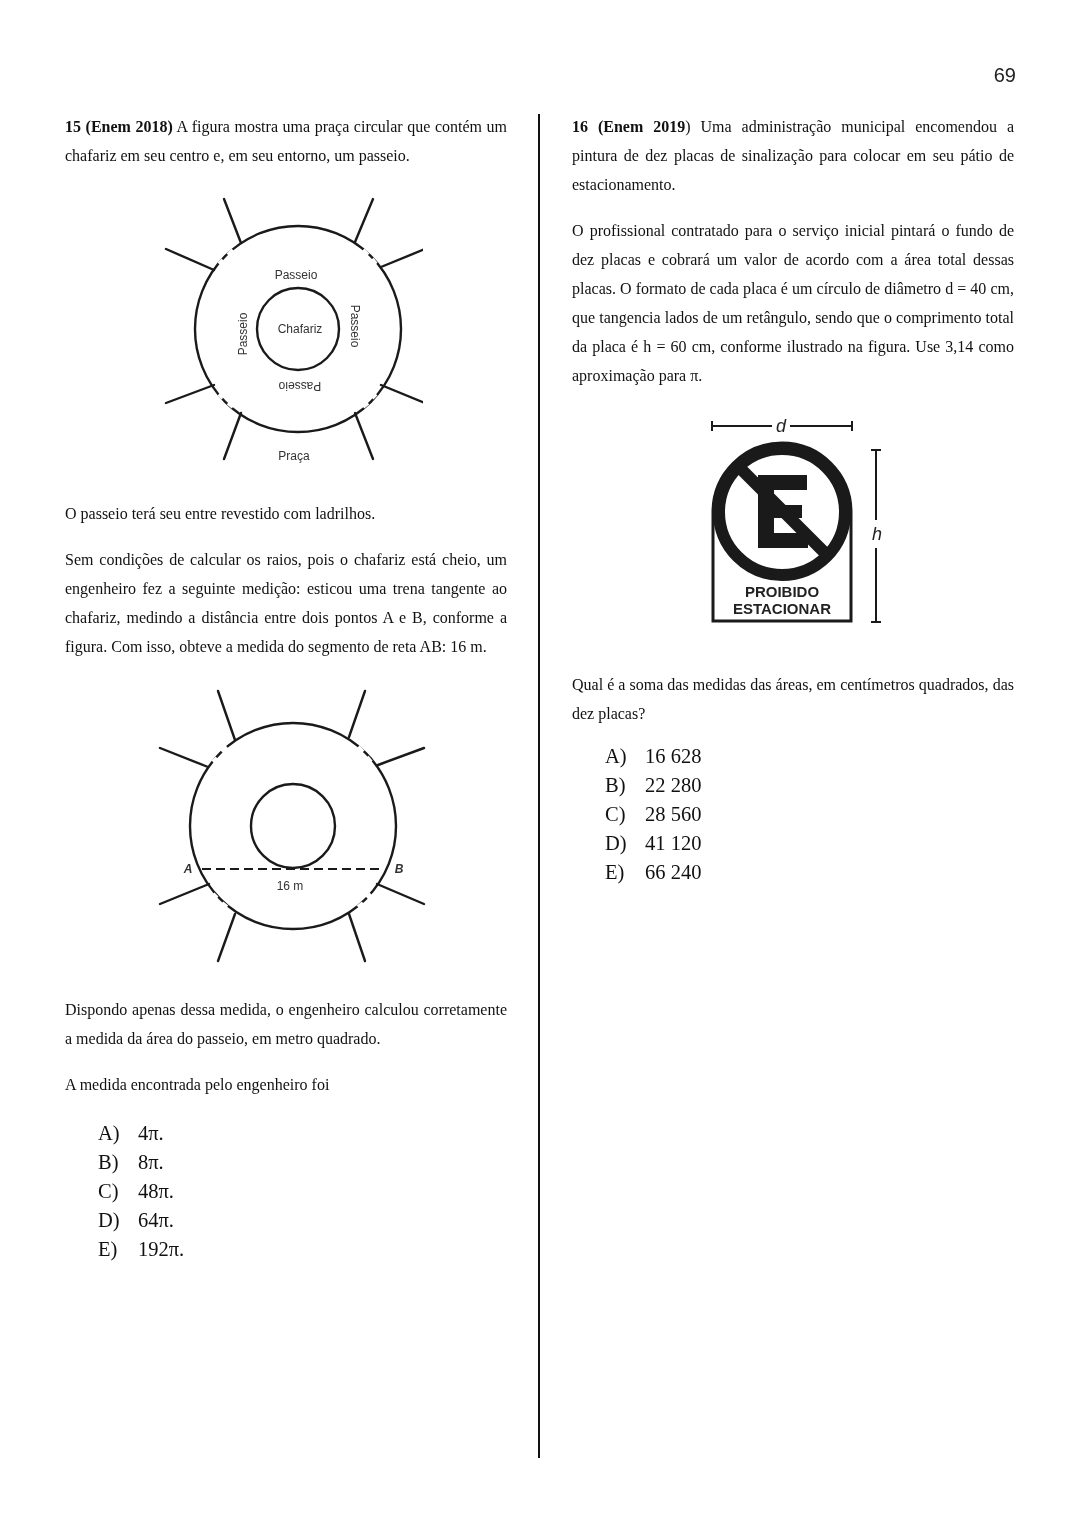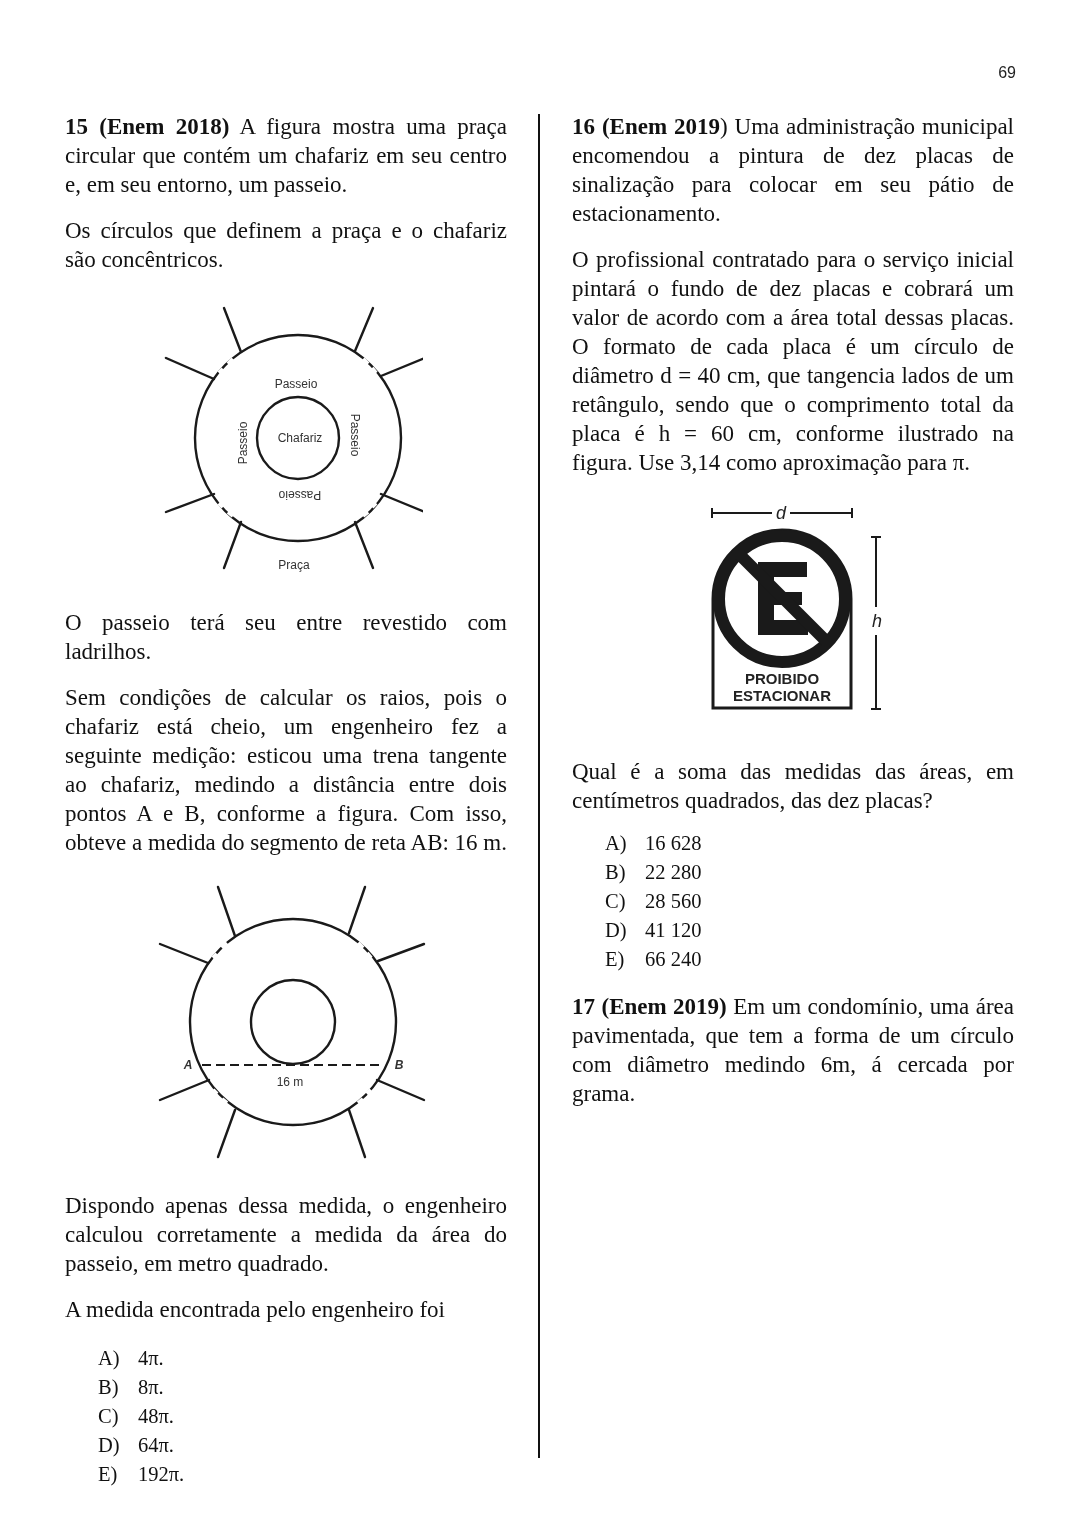--- a/index.html
+++ b/index.html
@@ -13,41 +13,41 @@
       position: relative;
       overflow: hidden;
       color: #111111;
       font-family: "Liberation Serif", "DejaVu Serif", serif;
     }
     .page-number {
       position: absolute;
       top: 64px;
       right: 64px;
       font-family: "Liberation Sans", "DejaVu Sans", sans-serif;
-      font-size: 16px;
+      font-size: 20px;
       color: #222;
     }
     .divider {
       position: absolute;
       left: 538px;
       top: 114px;
       width: 2px;
       height: 1344px;
       background: #111;
     }
     .col {
       position: absolute;
       top: 112px;
       width: 442px;
     }
     .col-left { left: 65px; }
     .col-right { left: 572px; }
     p {
       margin: 0 0 17px 0;
-      font-size: 23px;
+      font-size: 16px;
       line-height: 29px;
       text-align: justify;
     }
     .qnum { font-weight: bold; }
     .fig {
       display: block;
       margin: 0 auto;
     }
     .options {
       list-style: none;
@@ -71,21 +71,20 @@
     }
   </style>
 </head>
 <body>
 
 <div class="page-number">69</div>
 <div class="divider"></div>
 
 <div class="col col-left">
   <p><span class="qnum">15 (Enem 2018)</span><span> A figura mostra uma praça circular que contém um chafariz em seu centro e, em seu entorno, um passeio.</span></p>
-  <p style="margin-bottom:22px">Os círculos que definem a praça e o chafariz são concêntricos.</p>
 
   <svg class="fig" width="270" height="290" viewBox="0 0 270 290" style="margin-left:88px;margin-bottom:22px">
     <g stroke="#1a1a1a" stroke-width="2.4" fill="none" stroke-linecap="round">
 
       <circle cx="145" cy="142" r="103" stroke-dasharray="none"></circle>
 
       <circle cx="145" cy="142" r="41"></circle>
 
       <line x1="71" y1="12" x2="88" y2="56"></line>
       <line x1="220" y1="12" x2="202" y2="55"></line>
@@ -227,15 +226,14 @@
           <span>41 120</span>
         </li>
       <li>
           <span class="letter">E)</span>
           <span>66 240</span>
         </li>
     </ul>
   </div>
 
   <div>
-    <p><span class="qnum">17 (Enem 2019)</span><span> Em um condomínio, uma área pavimentada, que tem a forma de um círculo com diâmetro medindo 6m, á cercada por grama.</span></p>
   </div>
 </div>
 
 </body></html>

